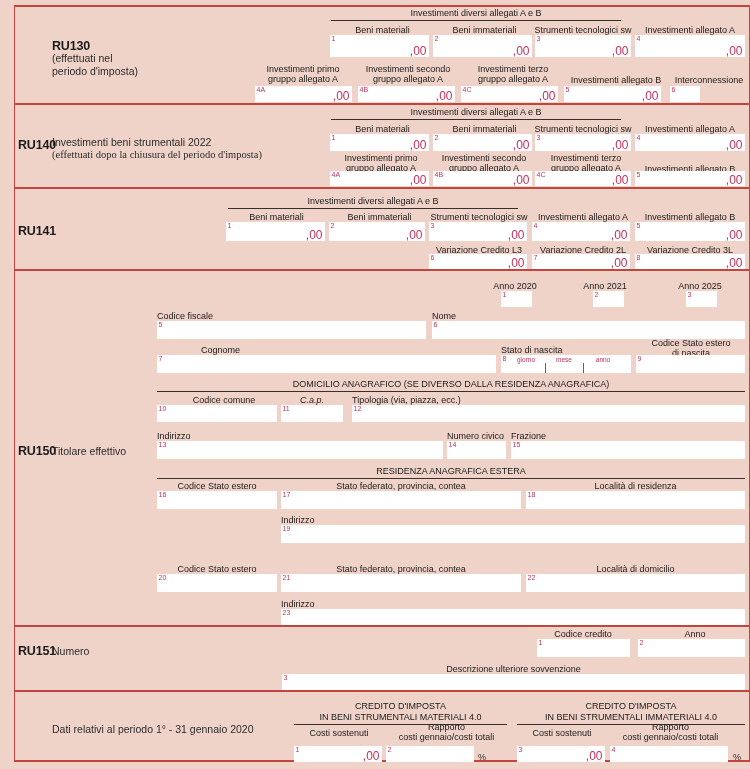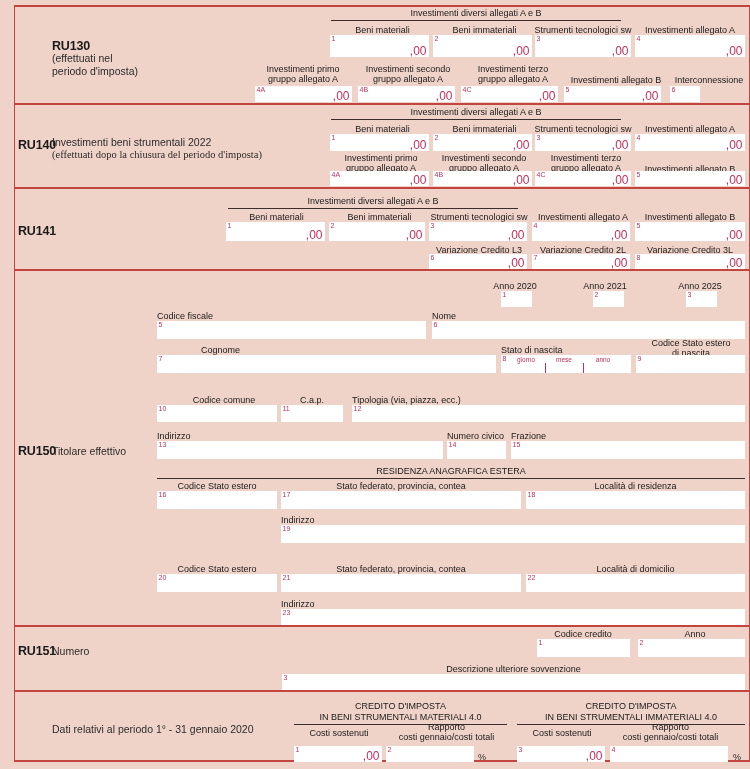--- a/index.html
+++ b/index.html
@@ -310,23 +310,24 @@
     <span class="dsub" style="left:10px; top:0.5px; width:30px;">giorno</span>
     <span class="dsub" style="left:48px; top:0.5px; width:30px;">mese</span>
     <span class="dsub" style="left:87px; top:0.5px; width:30px;">anno</span>
     <span class="dbar" style="left:44px; top:8px; height:10px;"></span>
     <span class="dbar" style="left:82px; top:8px; height:10px;"></span>
   </div>
   <div class="box" style="left:636px; top:355px; width:109px; height:18px;">
     <span class="num">9</span>
   </div>
 
+  <div class="grp" style="left:157px; top:379px; width:588px;">DOMICILIO ANAGRAFICO (SE DIVERSO DALLA RESIDENZA ANAGRAFICA)</div>
 
   <div class="cap" style="left:164px; top:395px; width:120px;">Codice comune</div>
-  <div class="cap" style="left:281px; top:395px; width:62px;">C.a.p.</div>
+  <div class="cap" style="left:281px; top:395px; width:62px;font-style:italic;">C.a.p.</div>
   <div class="cap cap-l" style="left:352px; top:395px; width:260px;">Tipologia (via, piazza, ecc.)</div>
 
   <div class="box" style="left:157px; top:405px; width:120px; height:17px;">
     <span class="num">10</span>
   </div>
   <div class="box" style="left:281px; top:405px; width:62px; height:17px;">
     <span class="num">11</span>
   </div>
   <div class="box" style="left:352px; top:405px; width:393px; height:17px;">
     <span class="num">12</span>

